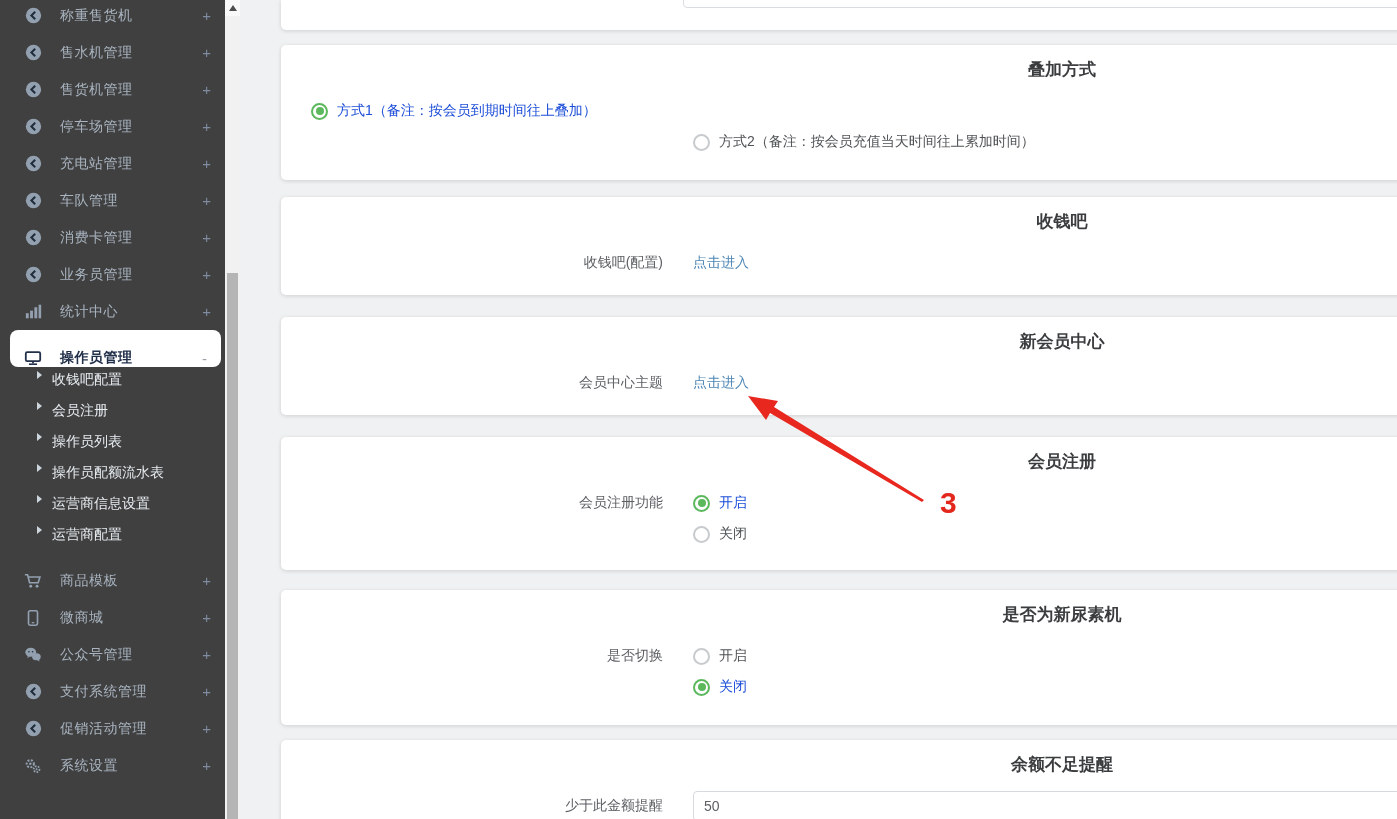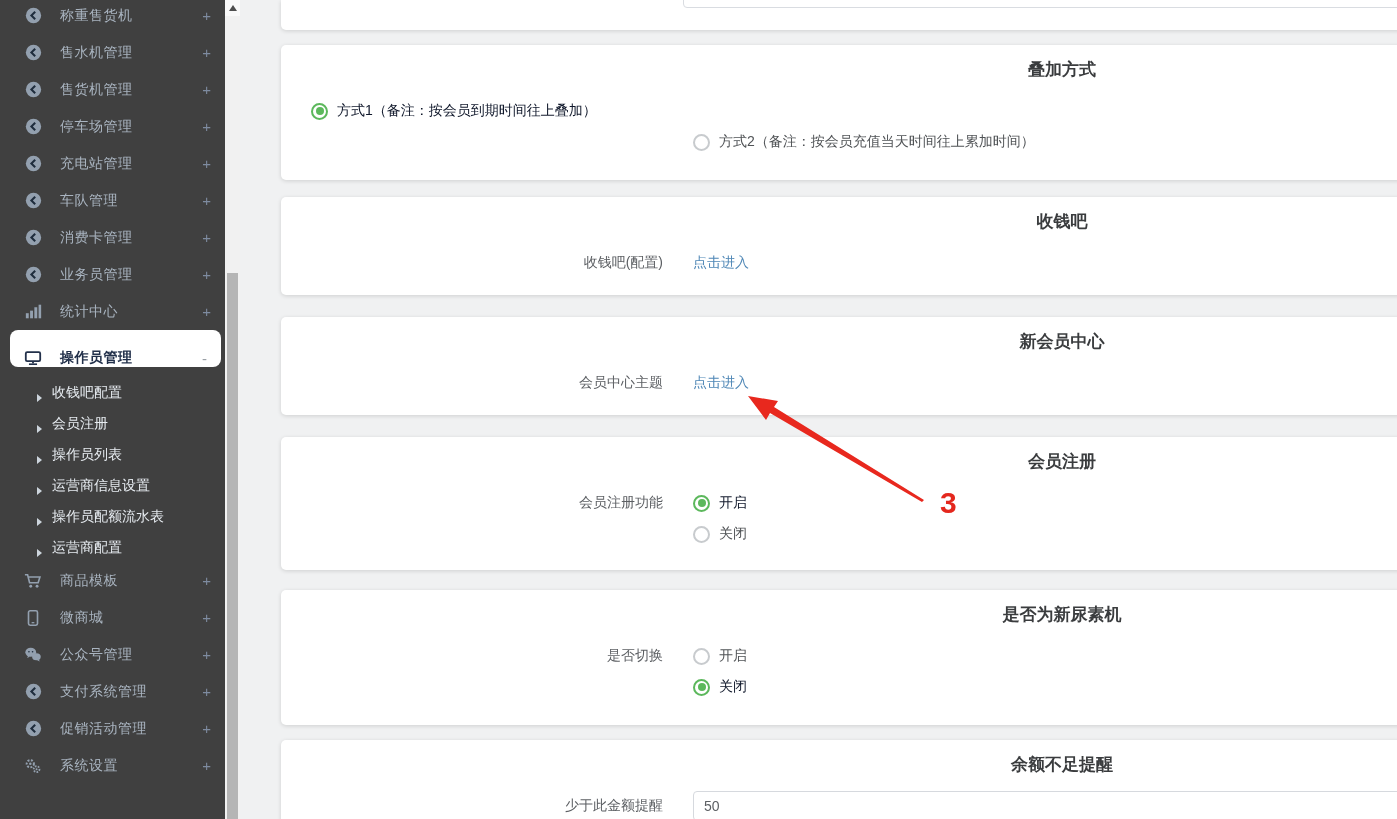--- a/index.html
+++ b/index.html
@@ -15,21 +15,21 @@
     padding-left:24px; cursor:pointer; }
   .nav-icon { width:18px; height:18px; display:inline-flex; align-items:center;
     justify-content:center; flex-shrink:0; }
   .nav-label { margin-left:18px; font-size:14px; color:#a9b4c0; letter-spacing:0.5px; }
   .nav-suffix { position:absolute; right:14px; font-size:15px; color:#7e8ba0; }
   .nav-item.active { background:#ffffff; border-radius:8px; margin:0 4px 0 10px;
     padding-left:14px;align-items:flex-end; }
   .nav-item.active .nav-label { color:#22304a; font-weight:bold; }
   .nav-item.active .nav-suffix { color:#9aa0a6; }
   .submenu { padding-top:4px; }
-  .sub-item { height:31px; display:flex; align-items:flex-end; padding-left:37px;
+  .sub-item { height:31px; display:flex; align-items:flex-start; padding-left:37px;
     cursor:pointer; }
   .tri { width:0; height:0; border-top:4px solid transparent;
     border-bottom:4px solid transparent; border-left:5px solid #cdd5dd; }
   .sub-label { margin-left:10px; font-size:14px; color:#e7ecf1; }
   .group2 { margin-top:5px; }
 
   
   .vscroll { width:15px; flex-shrink:0; background:#f1f1f1; position:relative; }
   .scroll-up { position:absolute; top:0; left:0; right:0; height:16px;
     background:#f9f9f9; display:flex; align-items:center; justify-content:center;
@@ -58,21 +58,21 @@
   .row .ctrl { margin-left:30px; display:flex; align-items:center; }
   .mt-first { margin-top:21px; }
   .mt-second { margin-top:13px; }
   .radio { width:17px; height:17px; border:2px solid #c8cbce; border-radius:50%;
     background:#fff; position:relative; display:inline-block; flex-shrink:0;
     cursor:pointer; }
   .radio.checked { border-color:#5cb85c; }
   .radio.checked::after { content:''; position:absolute; left:2.5px; top:2.5px;
     right:2.5px; bottom:2.5px; border-radius:50%; background:#5cb85c; }
   .radio-label { margin-left:9px; font-size:14px; color:#505356; }
-  .radio-label.green { color:#0f172a; }
+  .radio-label.green { color:#1d4ed8; }
   .link { font-size:14px; color:#4f87b6; cursor:pointer; }
   .text-input { height:30px; width:1110px; border:1px solid #d6d9de;
     border-radius:4px; padding:0 10px; font-size:14px; color:#5c5f63;
     background:#fff; outline:none;
     font-family:"Liberation Sans","DejaVu Sans",sans-serif; }
   .input-sliver { position:absolute; left:402px; top:-22px; width:1130px;
     height:30px; border:1px solid #d9dce1; border-radius:4px; background:#fff; }
   .mt-input { margin-top:15px; }
 
   
@@ -198,25 +198,25 @@
       <div class="sub-item">
         <span class="tri"></span>
         <span class="sub-label">会员注册</span>
       </div>
       <div class="sub-item">
         <span class="tri"></span>
         <span class="sub-label">操作员列表</span>
       </div>
       <div class="sub-item">
         <span class="tri"></span>
+        <span class="sub-label">操作员配额流水表</span>
+      </div>
+      <div class="sub-item">
+        <span class="tri"></span>
         <span class="sub-label">运营商信息设置</span>
-      </div>
-      <div class="sub-item">
-        <span class="tri"></span>
-        <span class="sub-label">操作员配额流水表</span>
       </div>
       <div class="sub-item">
         <span class="tri"></span>
         <span class="sub-label">运营商配置</span>
       </div>
     </div>
 
     <div class="group2">
       <div class="nav-item">
         <span class="nav-icon">

